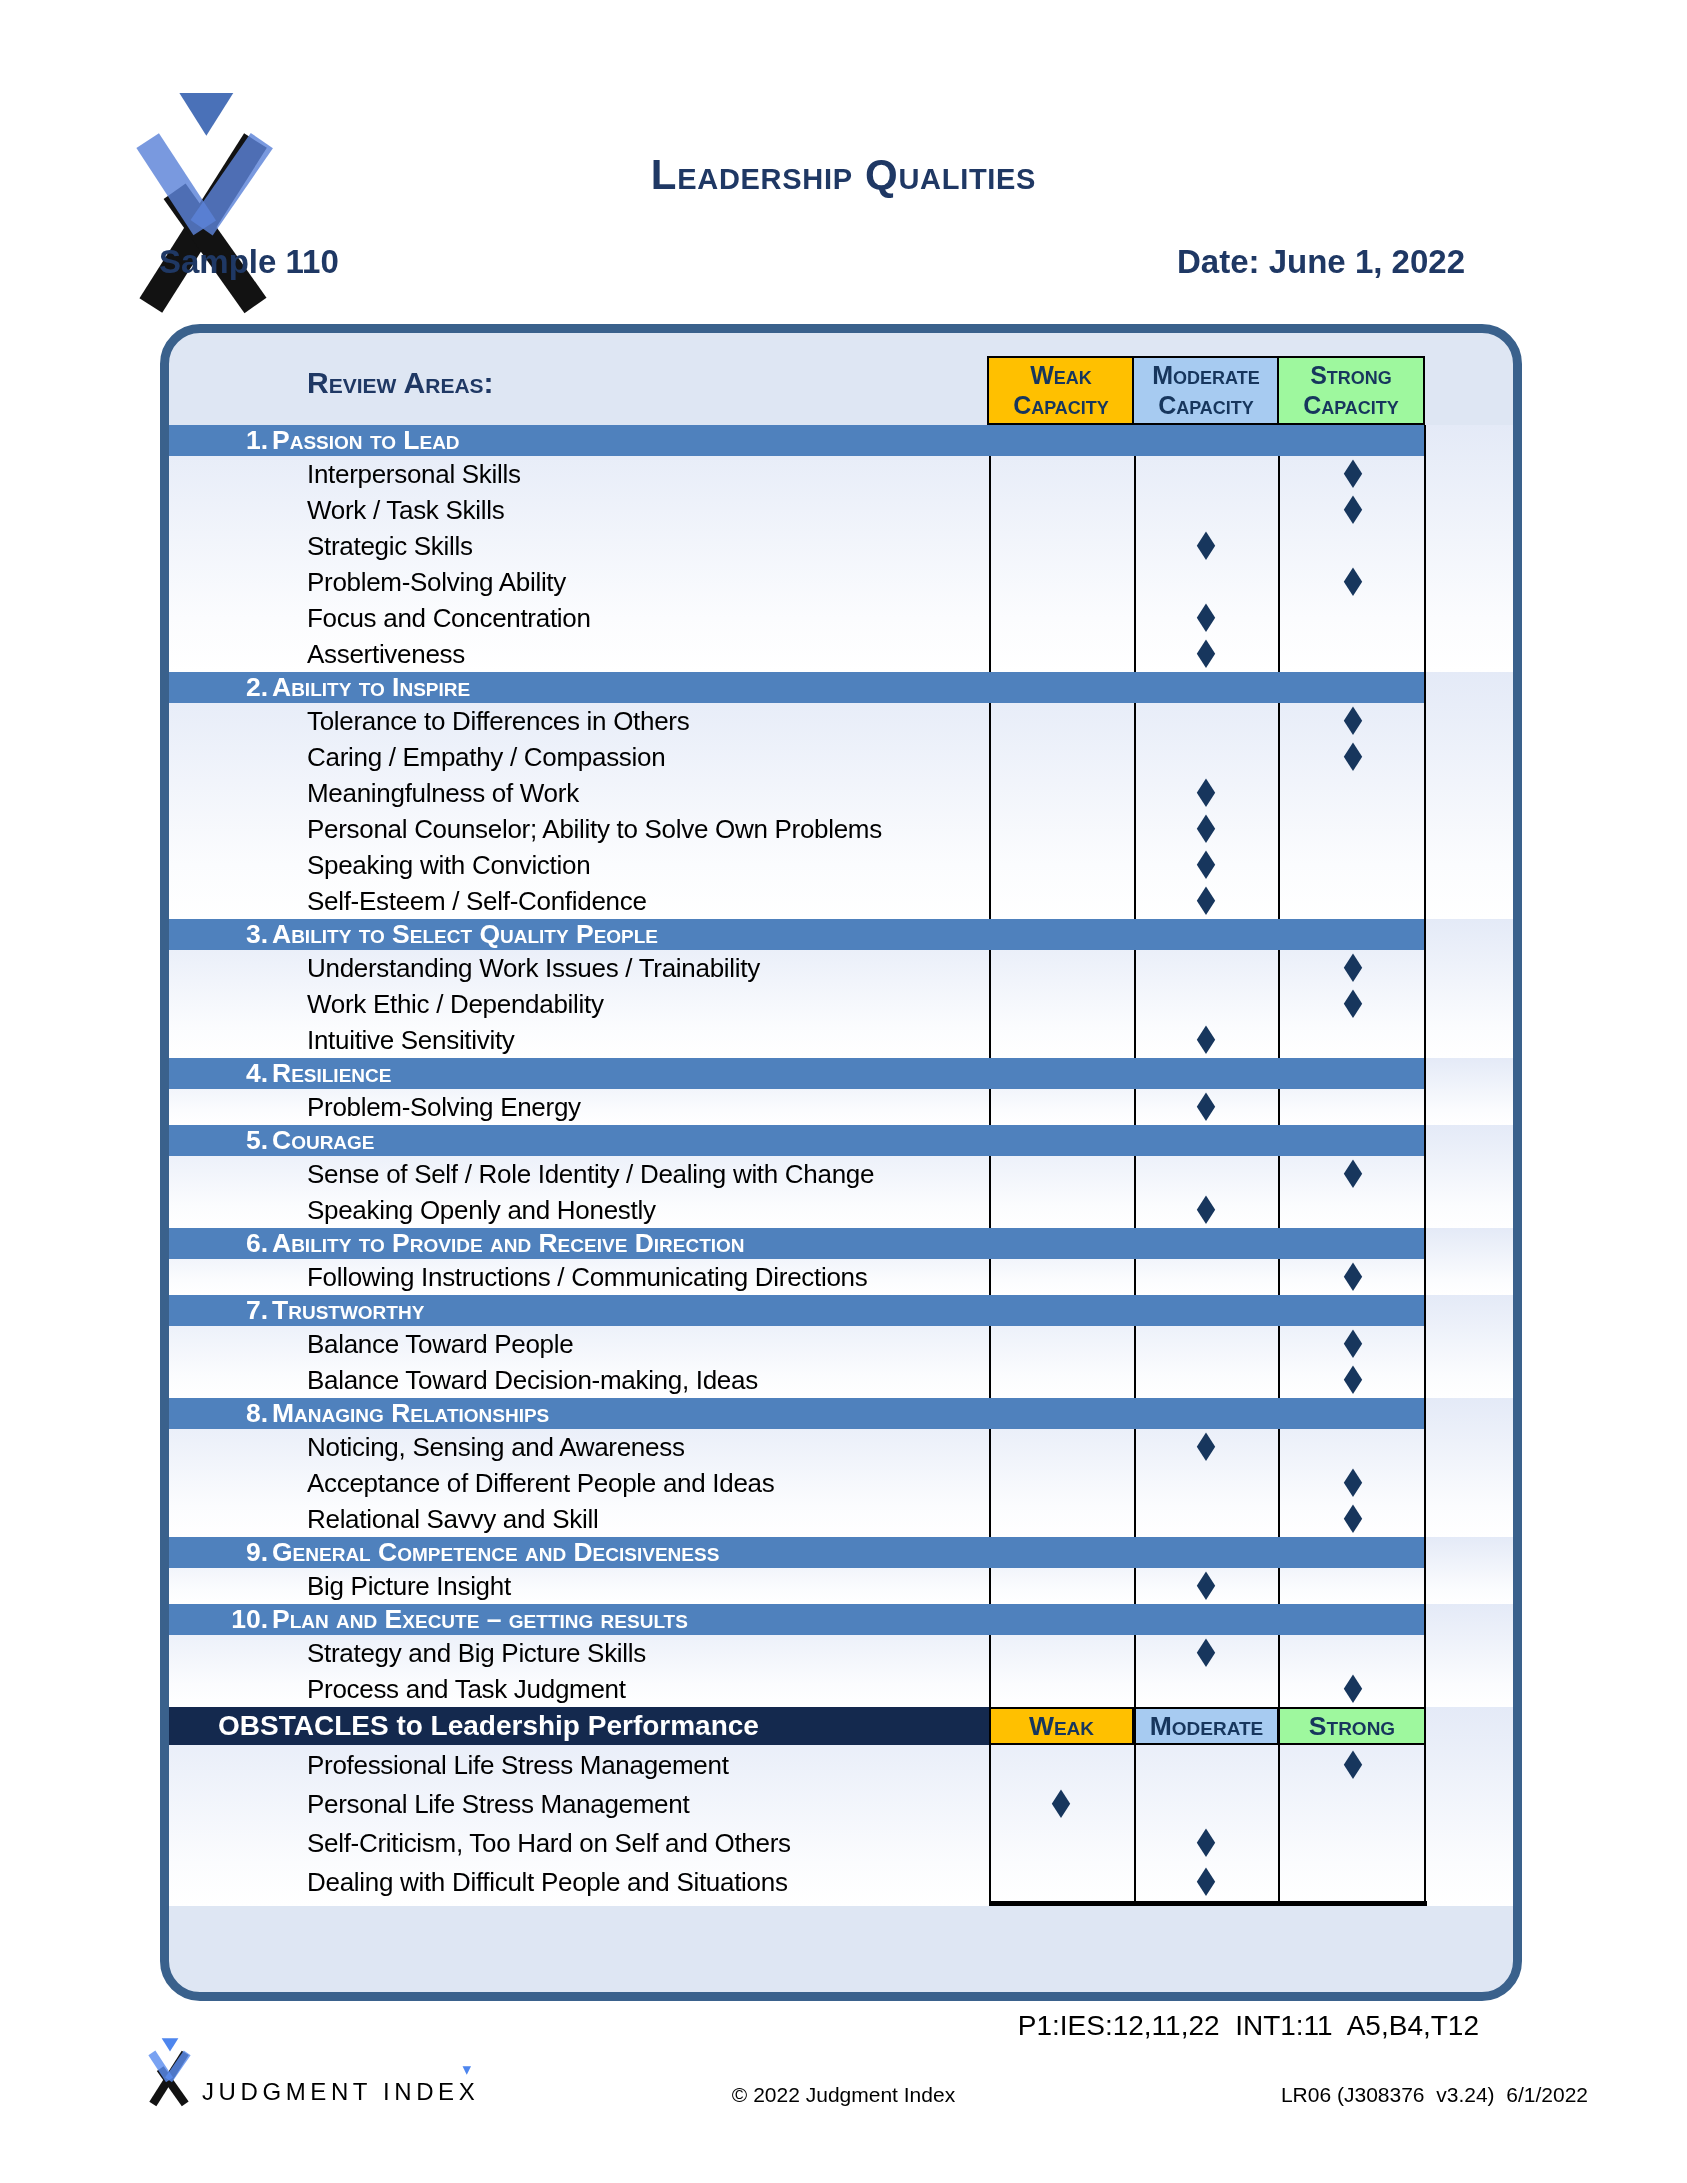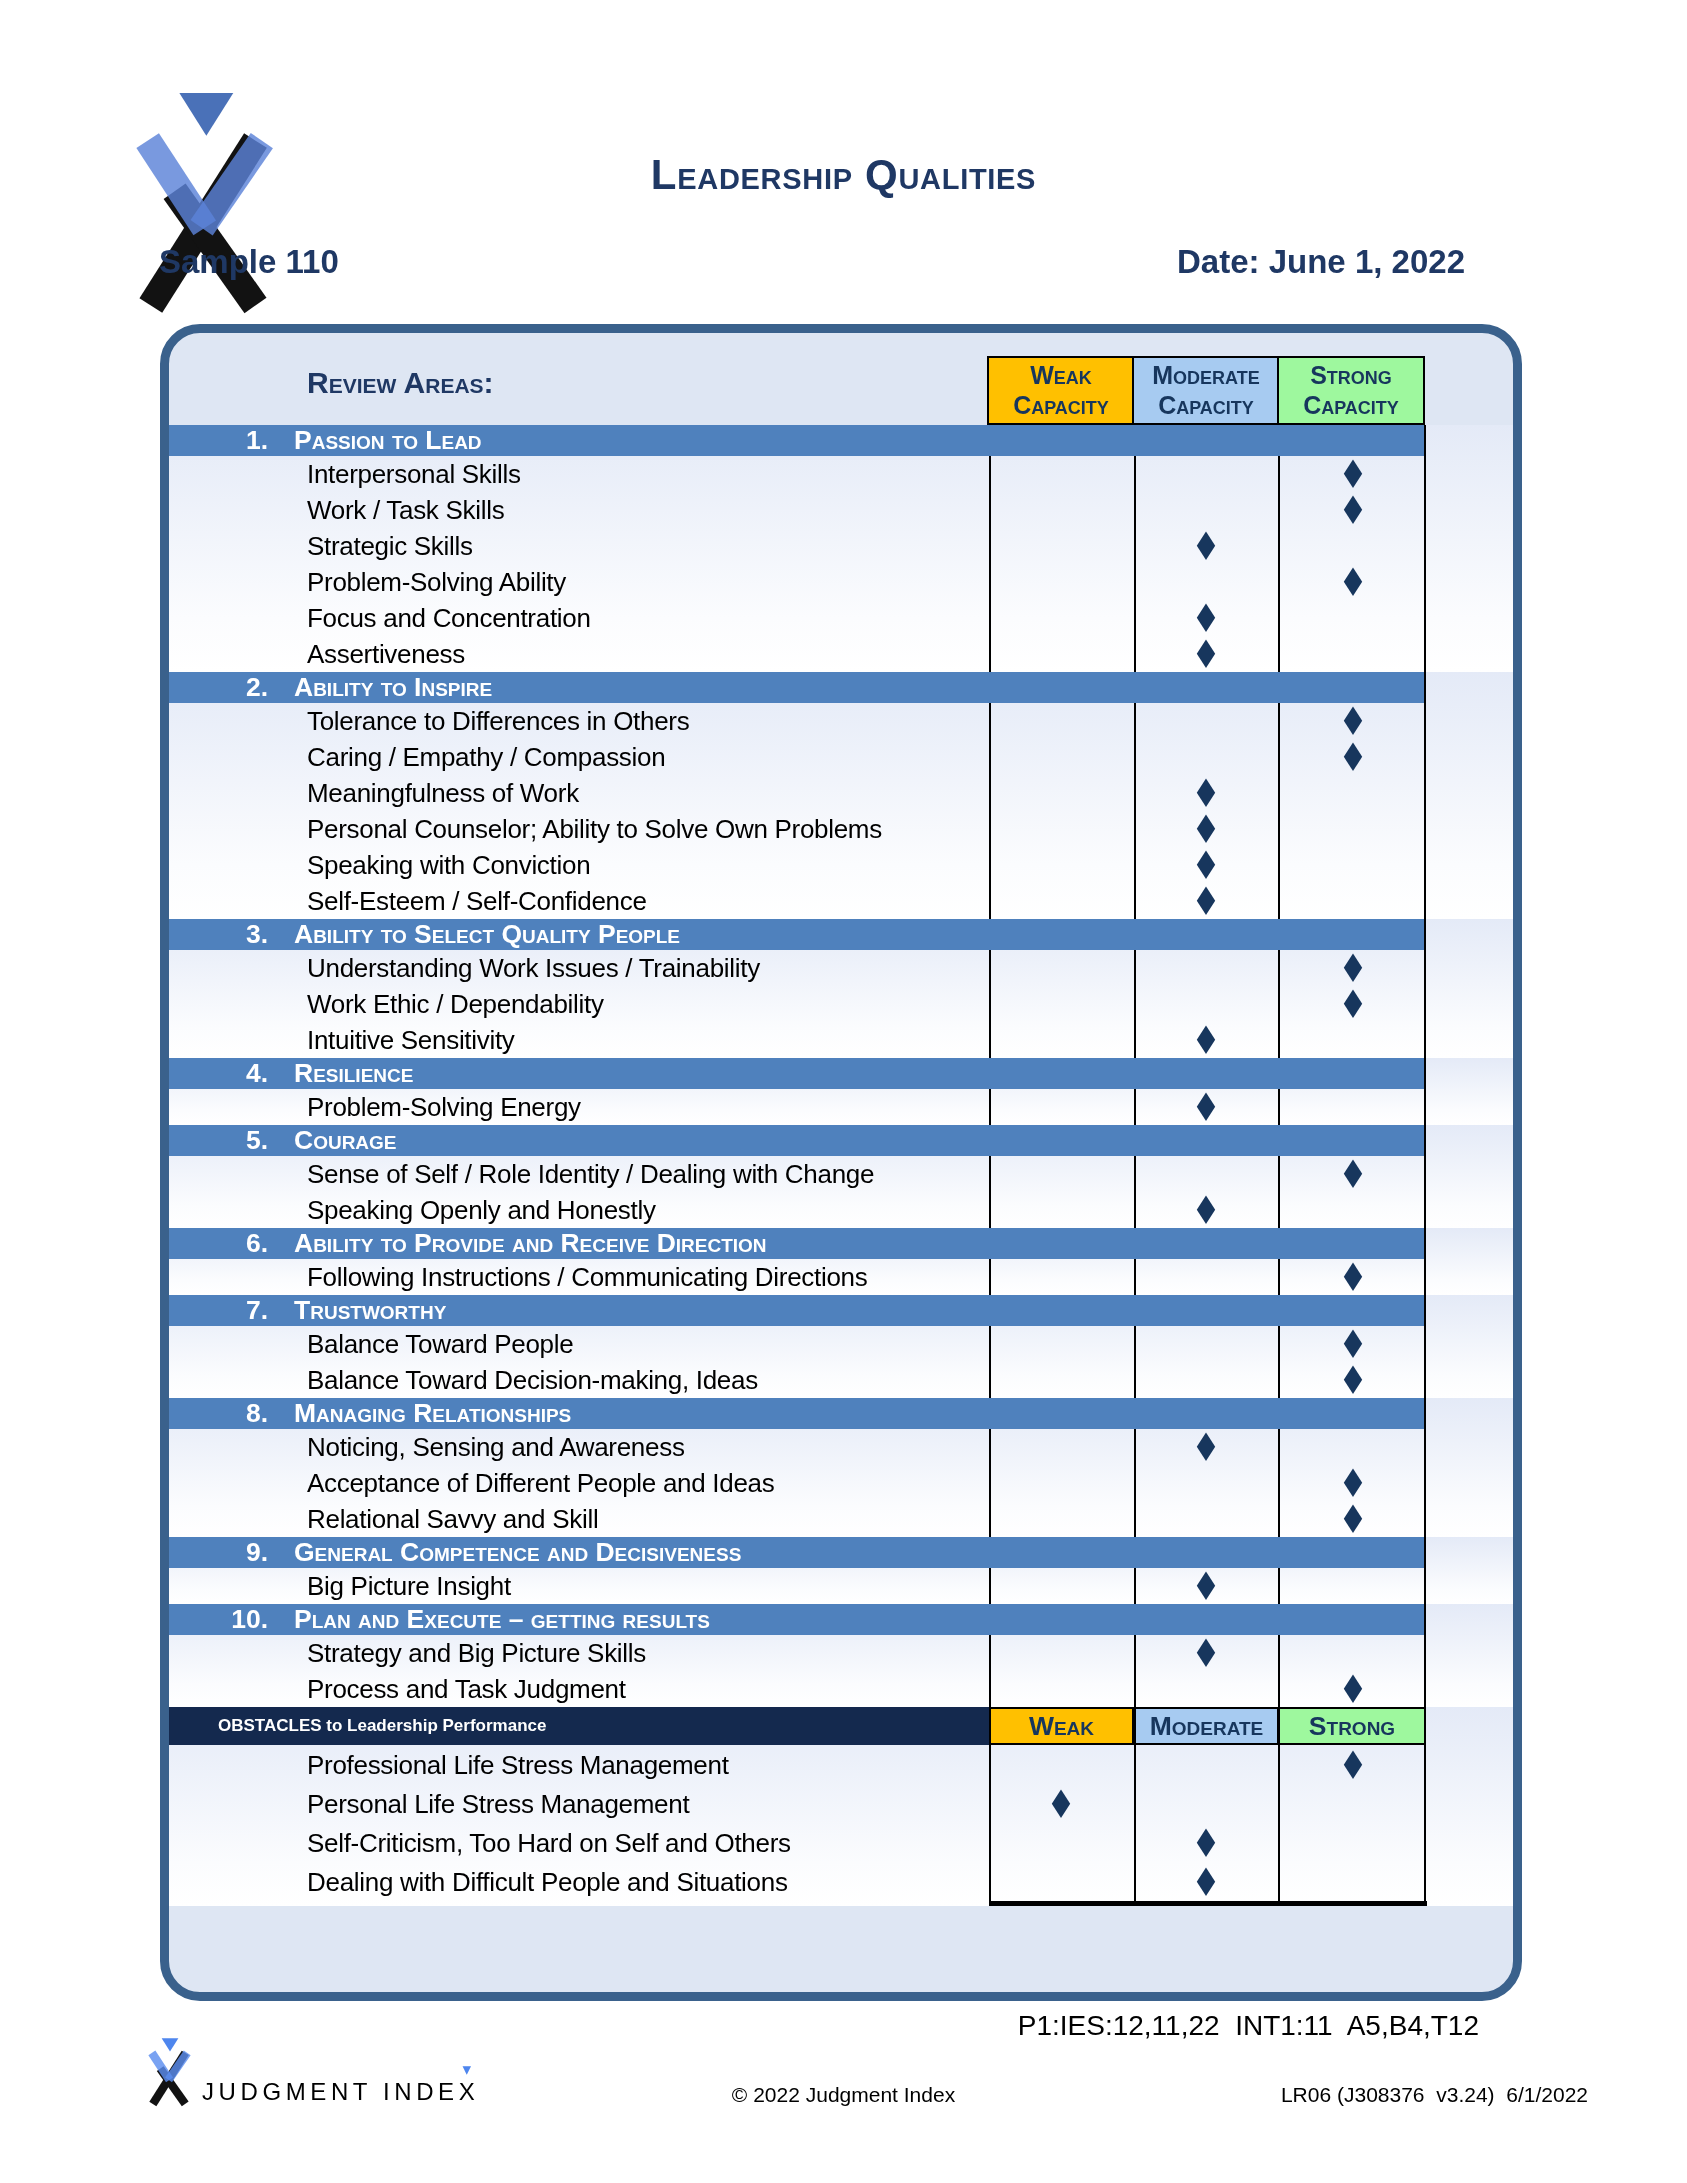--- a/index.html
+++ b/index.html
@@ -33,42 +33,42 @@
     font-size:25px;font-weight:bold;color:#17365D;line-height:30px;text-align:center;
   }
   
   .band{position:relative;width:100%;background:linear-gradient(#E4EAF7 0%, #FBFCFE 78%, #ffffff 100%);}
   .sec-bar{
     position:relative;height:31px;width:1255px;box-sizing:content-box;
     background:#4F81BD;border-right:2.6px solid #000;
     display:flex;align-items:center;color:#fff;font-weight:bold;font-size:26.5px;
   }
   .sec-num{width:99px;text-align:right;flex:0 0 99px;}
-  .sec-title{margin-left:26px;white-space:nowrap;}
+  .sec-title{margin-left:4px;white-space:nowrap;}
   .row{position:relative;height:36px;}
   .row.obstacle-row{height:39px;padding-left:36px;}
   .row-label{
     position:absolute;left:138px;top:50%;transform:translateY(-50%);
     font-size:26px;color:#000;white-space:nowrap;letter-spacing:-0.3px;
   }
   .cell{position:absolute;top:0;height:100%;box-sizing:border-box;border-left:2.6px solid #000;}
   .cell.c0{left:820px;width:145px;}
   .cell.c1{left:965px;width:145px;}
   .cell.c2{left:1109px;width:148px;border-right:2.6px solid #000;}
   .diamond{
     position:absolute;top:50%;width:13.2px;height:13.2px;background:#17365D;
     transform:translate(-50%,-50%) scaleY(1.55) rotate(45deg);
   }
   
   .obstacles-bar{position:relative;height:38px;width:100%;}
   .obstacles-navy{
     position:absolute;left:0;top:0;width:820px;height:100%;background:#14294E;
     display:flex;align-items:center;
   }
-  .obstacles-title{margin-left:49px;color:#fff;font-weight:bold;font-size:17px;white-space:nowrap;}
+  .obstacles-title{margin-left:49px;color:#fff;font-weight:bold;font-size:28px;white-space:nowrap;}
   .obs-head{
     position:absolute;top:0;height:100%;box-sizing:border-box;border:2.6px solid #000;
     display:flex;align-items:center;justify-content:center;
     font-size:26.5px;font-weight:bold;color:#17365D;
   }
   .obs-head.c0{left:820px;width:145px;}
   .obs-head.c1{left:965px;width:145px;}
   .obs-head.c2{left:1109px;width:148px;}
   .grid-bottom{height:4.6px;width:438px;margin-left:820px;background:#000;}
   

